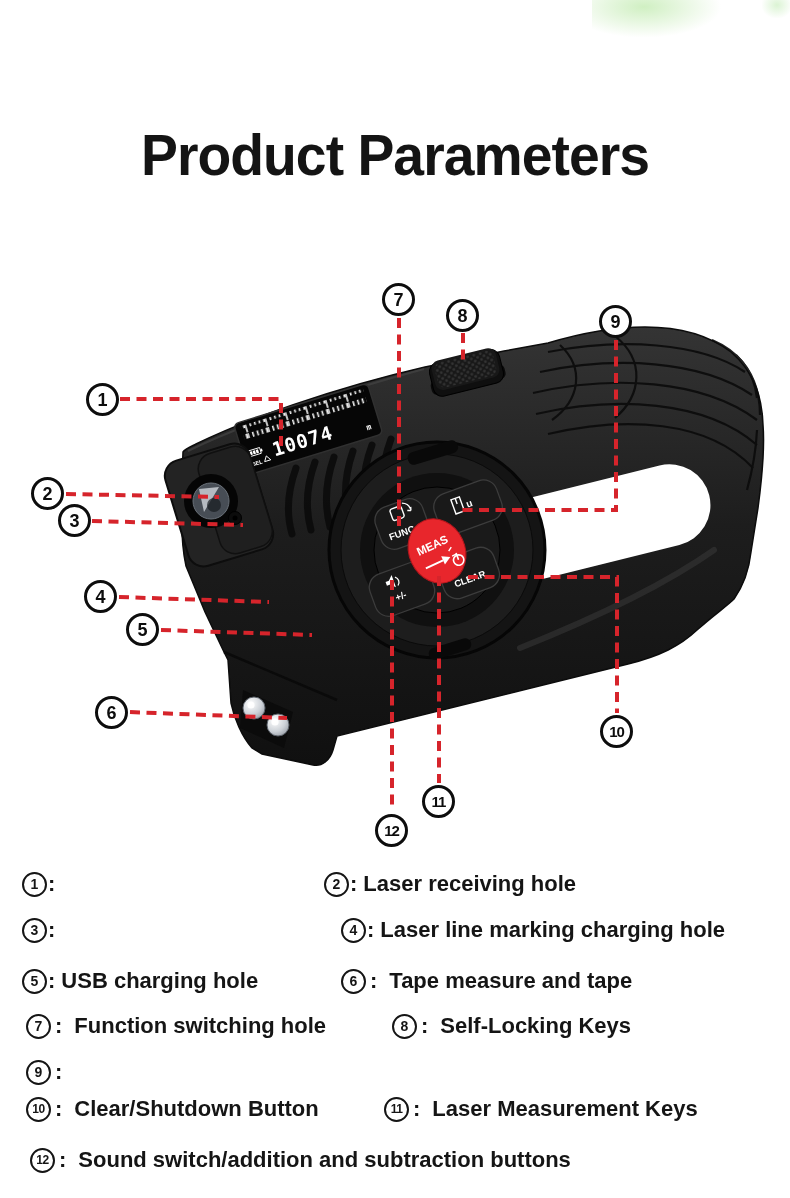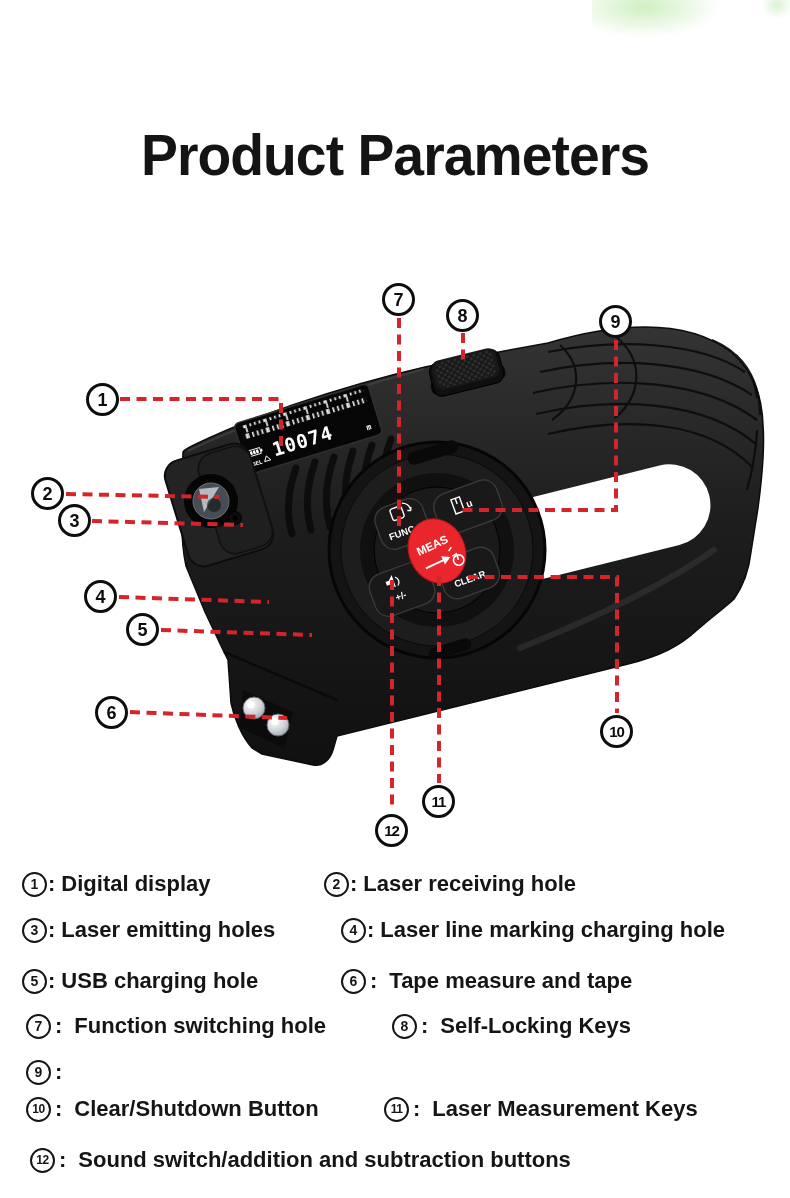--- a/index.html
+++ b/index.html
@@ -240,31 +240,29 @@
   <div class="callout" style="left:382px;top:283px">7</div>
   <div class="callout" style="left:446px;top:299px">8</div>
   <div class="callout" style="left:599px;top:305px">9</div>
   <div class="callout two" style="left:600px;top:715px">10</div>
   <div class="callout two" style="left:422px;top:785px">11</div>
   <div class="callout two" style="left:375px;top:814px">12</div>
 
   <div class="legend-item" style="left:22px;top:871px">
     <span class="lnum">1</span>
       <span class="lsep">:</span>
-      <span class="ltext">Digital display</span>
   </div>
   <div class="legend-item" style="left:324px;top:871px">
     <span class="lnum">2</span>
       <span class="lsep">:</span>
       <span class="ltext">Laser receiving hole</span>
   </div>
   <div class="legend-item" style="left:22px;top:917px">
     <span class="lnum">3</span>
       <span class="lsep">:</span>
-      <span class="ltext">Laser emitting holes</span>
   </div>
   <div class="legend-item" style="left:341px;top:917px">
     <span class="lnum">4</span>
       <span class="lsep">:</span>
       <span class="ltext">Laser line marking charging hole</span>
   </div>
   <div class="legend-item" style="left:22px;top:968px">
     <span class="lnum">5</span>
       <span class="lsep">:</span>
       <span class="ltext">USB charging hole</span>

